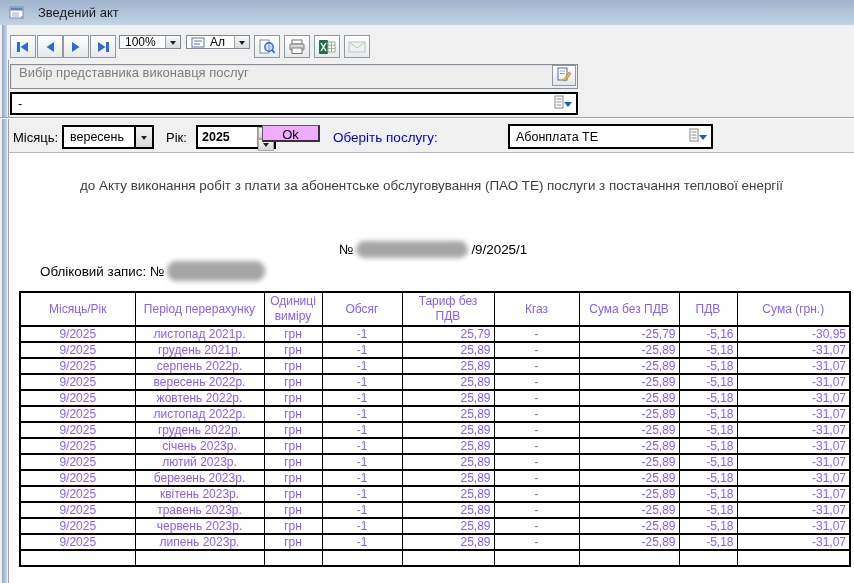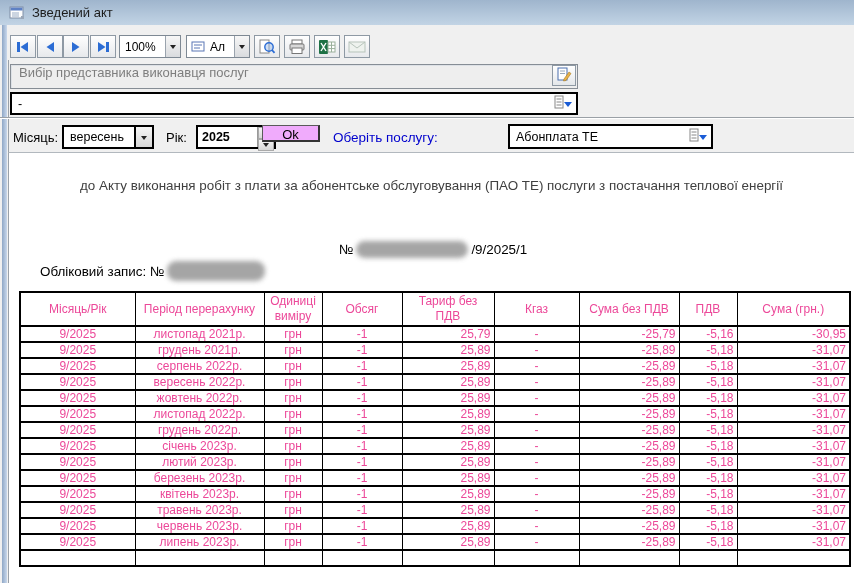--- a/index.html
+++ b/index.html
@@ -3,33 +3,33 @@
 <meta charset="utf-8">
 <style>
   html,body{margin:0;padding:0;background:#fff;}
   *{box-sizing:border-box;font-family:"Liberation Sans",sans-serif;}
   .screen{position:relative;width:854px;height:583px;overflow:hidden;background:#f0f0f0;}
 
   
   .titlebar{position:absolute;left:0;top:0;width:854px;height:25px;
     background:linear-gradient(#9fb5cd,#c2d4e5);display:flex;align-items:center;}
   .titleicon{width:16px;height:14px;margin-left:9px;display:inline-block;}
-  .titletext{margin-left:7px;font-size:13px;color:#1c1c1c;}
+  .titletext{margin-left:13px;font-size:13px;color:#1c1c1c;}
 
   
   .leftstrip{position:absolute;left:2px;top:25px;width:5px;height:558px;
     background:linear-gradient(90deg,#8fa7c6,#c9d8ec);}
   .panelline{position:absolute;left:8px;top:60px;width:1px;height:523px;background:#9aa1a9;}
 
   
   .tbtn{position:absolute;top:35px;width:26px;height:23px;padding:0;
     border:1px solid #8e99a4;background:linear-gradient(#fefefe,#e7e9ec);
     display:flex;align-items:center;justify-content:center;cursor:pointer;}
   .tbtn svg{display:block;}
-  .tcombo{position:absolute;top:35px;height:23px;background:#fff;border:1px solid #7e8994;
+  .tcombo{position:absolute;top:35px;height:14px;background:#fff;border:1px solid #7e8994;
     display:flex;align-items:center;font-size:12px;color:#000;}
   .tcombo .val{flex:1;padding-left:5px;}
   .ddbtn{width:15px;height:100%;border-left:1px solid #9aa3ad;
     background:linear-gradient(#f7f7f7,#d9dbde);display:flex;align-items:center;justify-content:center;}
   .caret{width:0;height:0;border:3.5px solid transparent;border-top:4px solid #222;margin-top:4px;}
   .caret-blue{width:0;height:0;border:4px solid transparent;border-top:5px solid #1a5cd6;margin-top:5px;}
 
   
   .field1{position:absolute;left:10px;top:64px;width:568px;height:25px;background:#eeeeee;
     border:1px solid #868d95;box-shadow:inset 1px 1px 0 #dde1e6;display:flex;}
@@ -69,21 +69,21 @@
   .doc-t1{position:absolute;left:0;top:7px;width:100%;text-align:center;font-size:13.4px;color:#000;}
   .doc-t2{position:absolute;left:0;top:25px;width:100%;text-align:center;font-size:13.4px;color:#404040;}
   .actline{position:absolute;left:330px;top:88px;display:flex;align-items:center;font-size:13.4px;color:#000;}
   .accline{position:absolute;left:7px;top:108px;display:flex;align-items:center;font-size:13.4px;color:#000;margin-left:24px;}
   .redact{display:inline-block;background:#8f8f8f;border-radius:9px;filter:blur(2.5px);opacity:.8;margin:0 3px;}
   .redact.r1{width:112px;height:17px;}
   .redact.r2{width:98px;height:20px;}
 
   
   .rtable{position:absolute;left:10px;top:138px;border-collapse:collapse;table-layout:fixed;width:830px;
-    font-size:12px;color:#ec4899;background:#fff;padding-left:16px;}
+    font-size:12px;color:#8b5cf6;background:#fff;padding-left:16px;}
   .rtable,.rtable th,.rtable td{border:1px solid #000;}
   .rtable{border-width:2px;}
   .rtable th{border-bottom-width:2px;font-weight:normal;height:34px;text-align:center;
     vertical-align:middle;padding:0 4px;line-height:15px;}
   .rtable td{border-bottom-width:2px;height:16px;padding:0 3px;text-align:center;white-space:nowrap;
     overflow:hidden;}
   .rtable td:nth-child(5),.rtable td:nth-child(7),
   .rtable td:nth-child(8),.rtable td:nth-child(9){text-align:right;}
 </style>
 </head>

